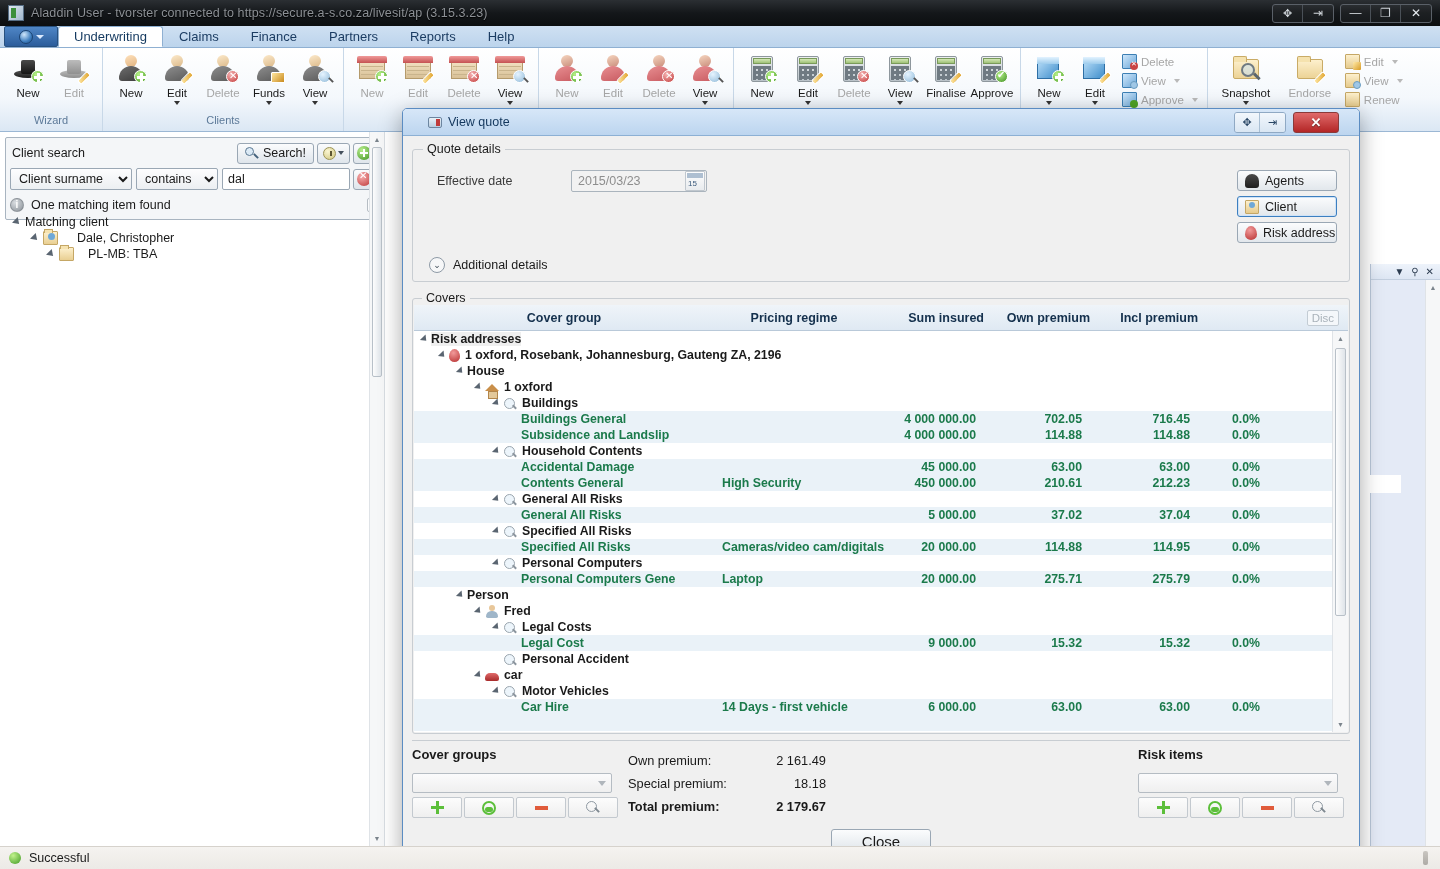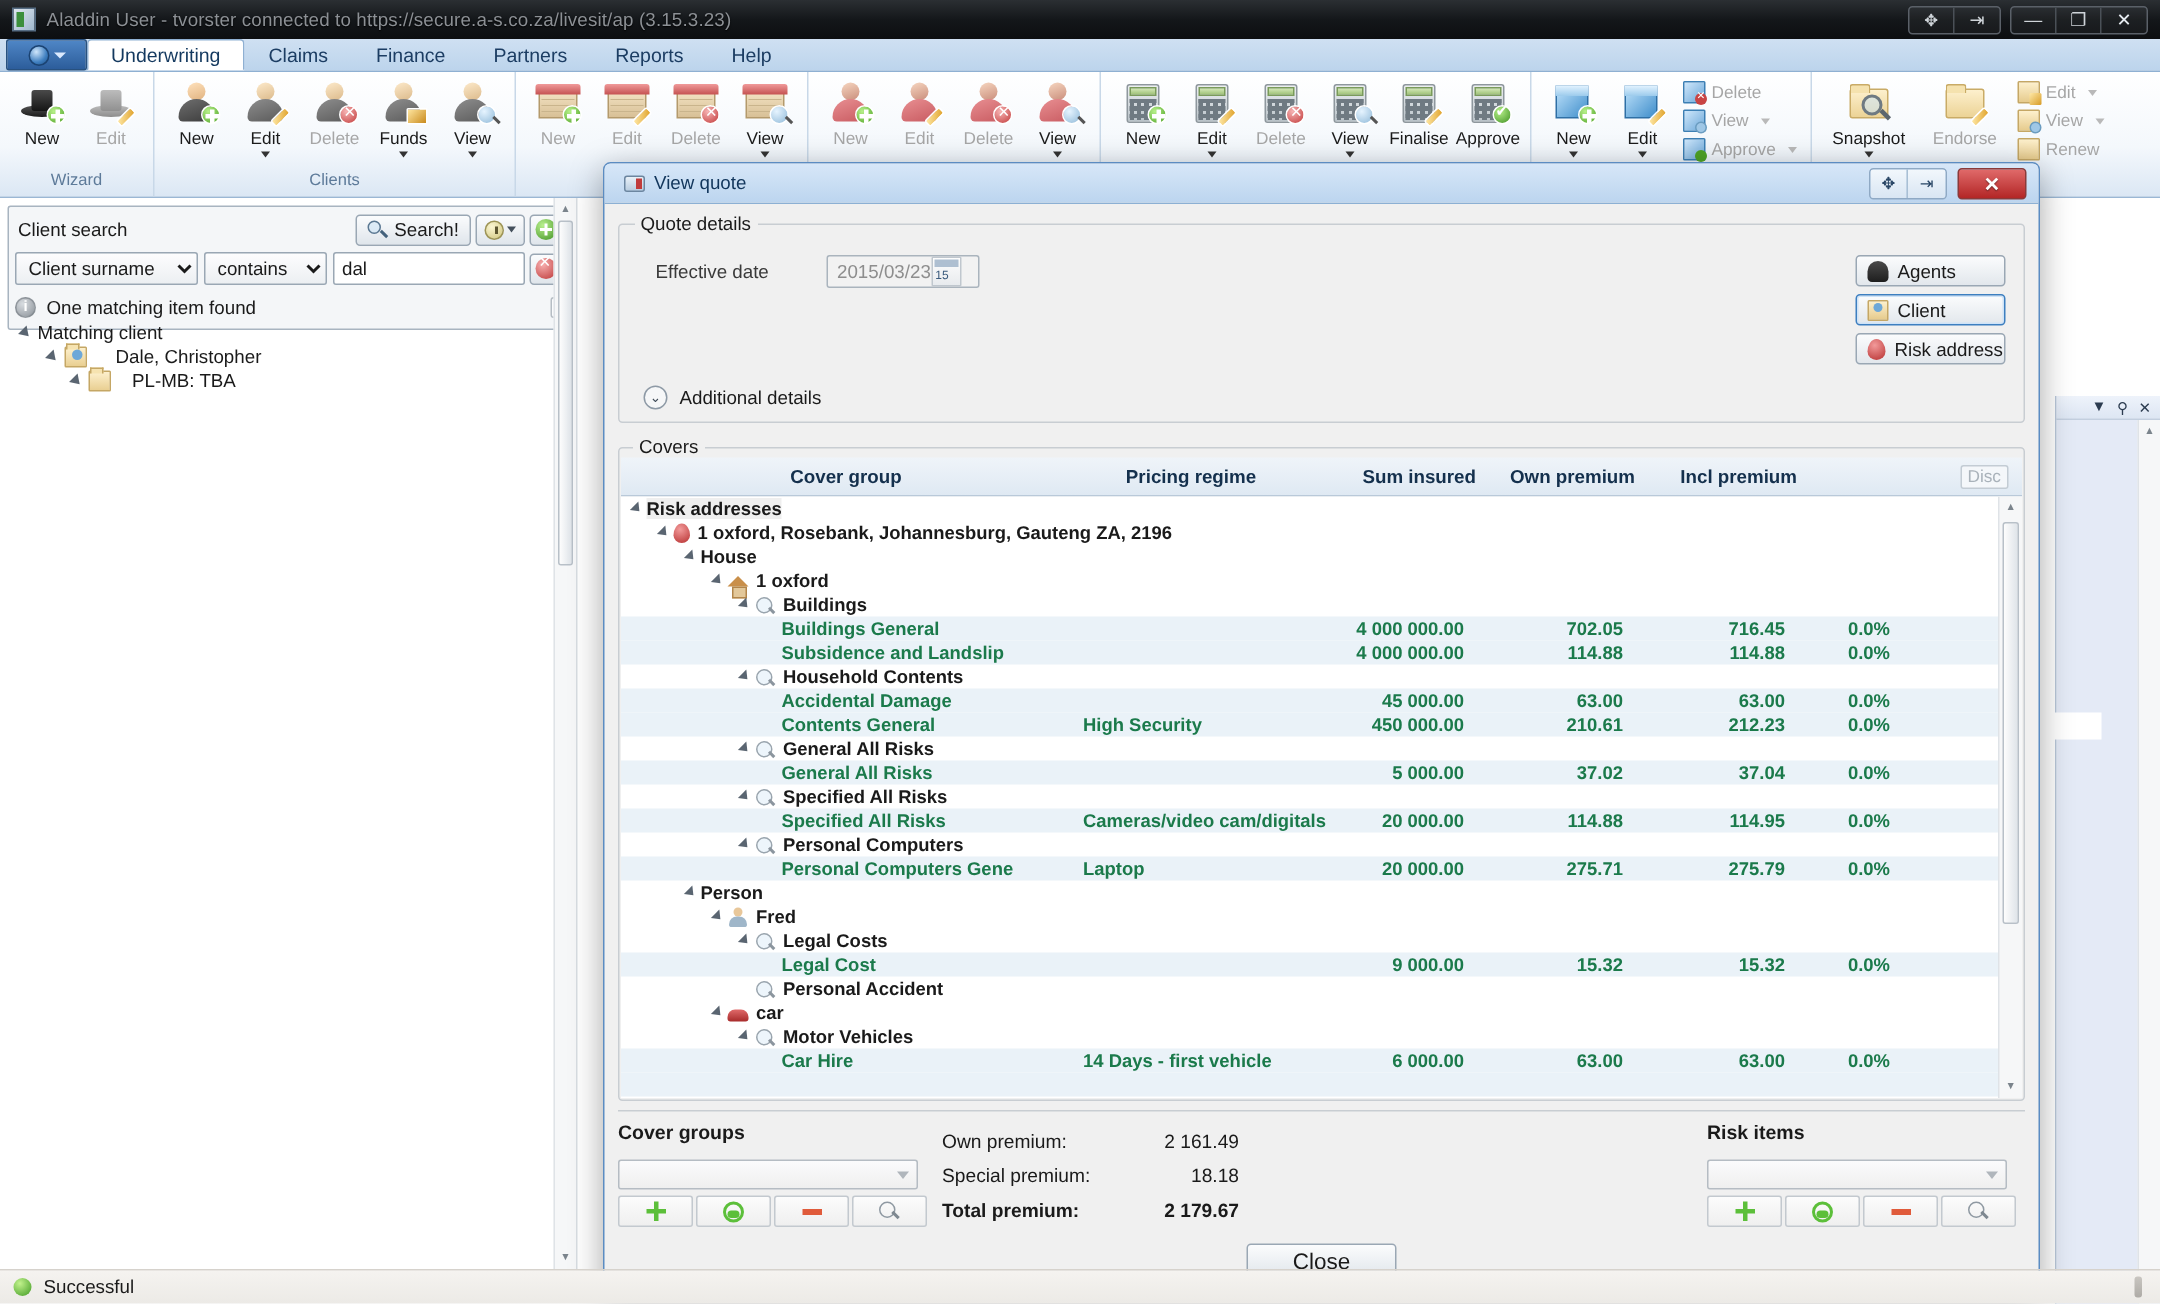--- a/index.html
+++ b/index.html
@@ -243,21 +243,21 @@
   
   #dialog {
     position:absolute; left:402px; top:108px; width:958px; height:757px;
     background:#f0f0f0; border:1px solid #5b8cc2; border-radius:5px 5px 3px 3px;
     box-shadow:0 6px 22px rgba(0,0,0,.35);
     display:flex; flex-direction:column;
   }
   #dlg-title {
     height:27px; background:linear-gradient(to bottom,#d7e7f8,#bcd5ef);
     border-bottom:1px solid #8cb0d4; border-radius:4px 4px 0 0;
-    display:flex; align-items:center; padding:0 8px;
+    display:flex; align-items:center; padding:0 20px;
   }
   .dlg-ico{width:14px;height:11px;margin:0 6px 0 5px;position:relative;
     background:linear-gradient(to bottom,#e9f1f8,#b9cde0);border:1px solid #6c86a0;border-radius:2px;}
   .dlg-ico:after{content:"";position:absolute;right:1px;top:1px;width:4px;height:7px;background:#c03b3b;}
   .dlg-name{ font-size:12.5px; color:#12365c; flex:1; }
   .dlg-ctrls{ display:flex; align-items:center; gap:0; }
   .dlg-grp{display:flex;border:1px solid #8fa9c4;border-radius:3px;overflow:hidden;margin-right:7px;}
   .dlg-b{width:25px;height:19px;display:flex;align-items:center;justify-content:center;
     background:linear-gradient(to bottom,#f2f7fc,#d9e6f3);border-right:1px solid #a9bfd4;font-size:11px;color:#2a4766;}
   .dlg-b:last-child{border-right:none;}
@@ -267,25 +267,25 @@
     text-shadow:0 1px 1px rgba(0,0,0,.5);}
 
   #dlg-body{ flex:1; padding:6px 9px 0 9px; display:flex; flex-direction:column; }
 
   fieldset.grp {
     border:1px solid #c8cdd2; border-radius:3px; padding:0 8px 8px 8px; margin:0;
     background:#f0f0f0;
   }
   fieldset.grp > legend { font-size:12.5px; color:#1a1a1a; padding:0 4px; margin-left:2px; }
 
-  .qd-row{ display:flex; align-items:flex-start; padding-top:14px; }
+  .qd-row{ display:flex; align-items:flex-start; padding-top:14px;gap:20px; }
   .lbl-eff{ width:130px; font-size:12.5px; color:#3a3a3a; padding-left:16px; padding-top:4px;}
   .date-input {
-    width:102px; height:22px; border:1px solid #aab4bd; background:#f2f2f2;
-    display:flex; align-items:center; border-radius:2px;
+    width:136px; height:22px; border:1px solid #aab4bd; background:#f2f2f2;
+    display:flex; align-items:center; justify-content:space-between; border-radius:2px;
   }
   .date-input .dv { font-size:12.5px; color:#8e8e8e; padding-left:6px; }
   .date-cal { width:20px; height:20px; margin-right:1px; background:linear-gradient(to bottom,#fdfdfd,#e8ebee);
      border:1px solid #c0c7ce; position:relative; border-radius:1px;}
   .date-cal:before{content:"";position:absolute;left:1px;top:1px;right:1px;height:5px;background:#aebfd1;}
   .date-cal .d15{position:absolute;left:2px;top:7px;font-size:8px;color:#3b5b7d;}
   .side-btns{ margin-left:auto; display:flex; flex-direction:column; gap:5px; padding-right:4px; }
   .side-btn{
     width:100px;height:21px;border:1px solid #9aa7b4;border-radius:3px;
     background:linear-gradient(to bottom,#fbfcfd,#e2e7ec);

